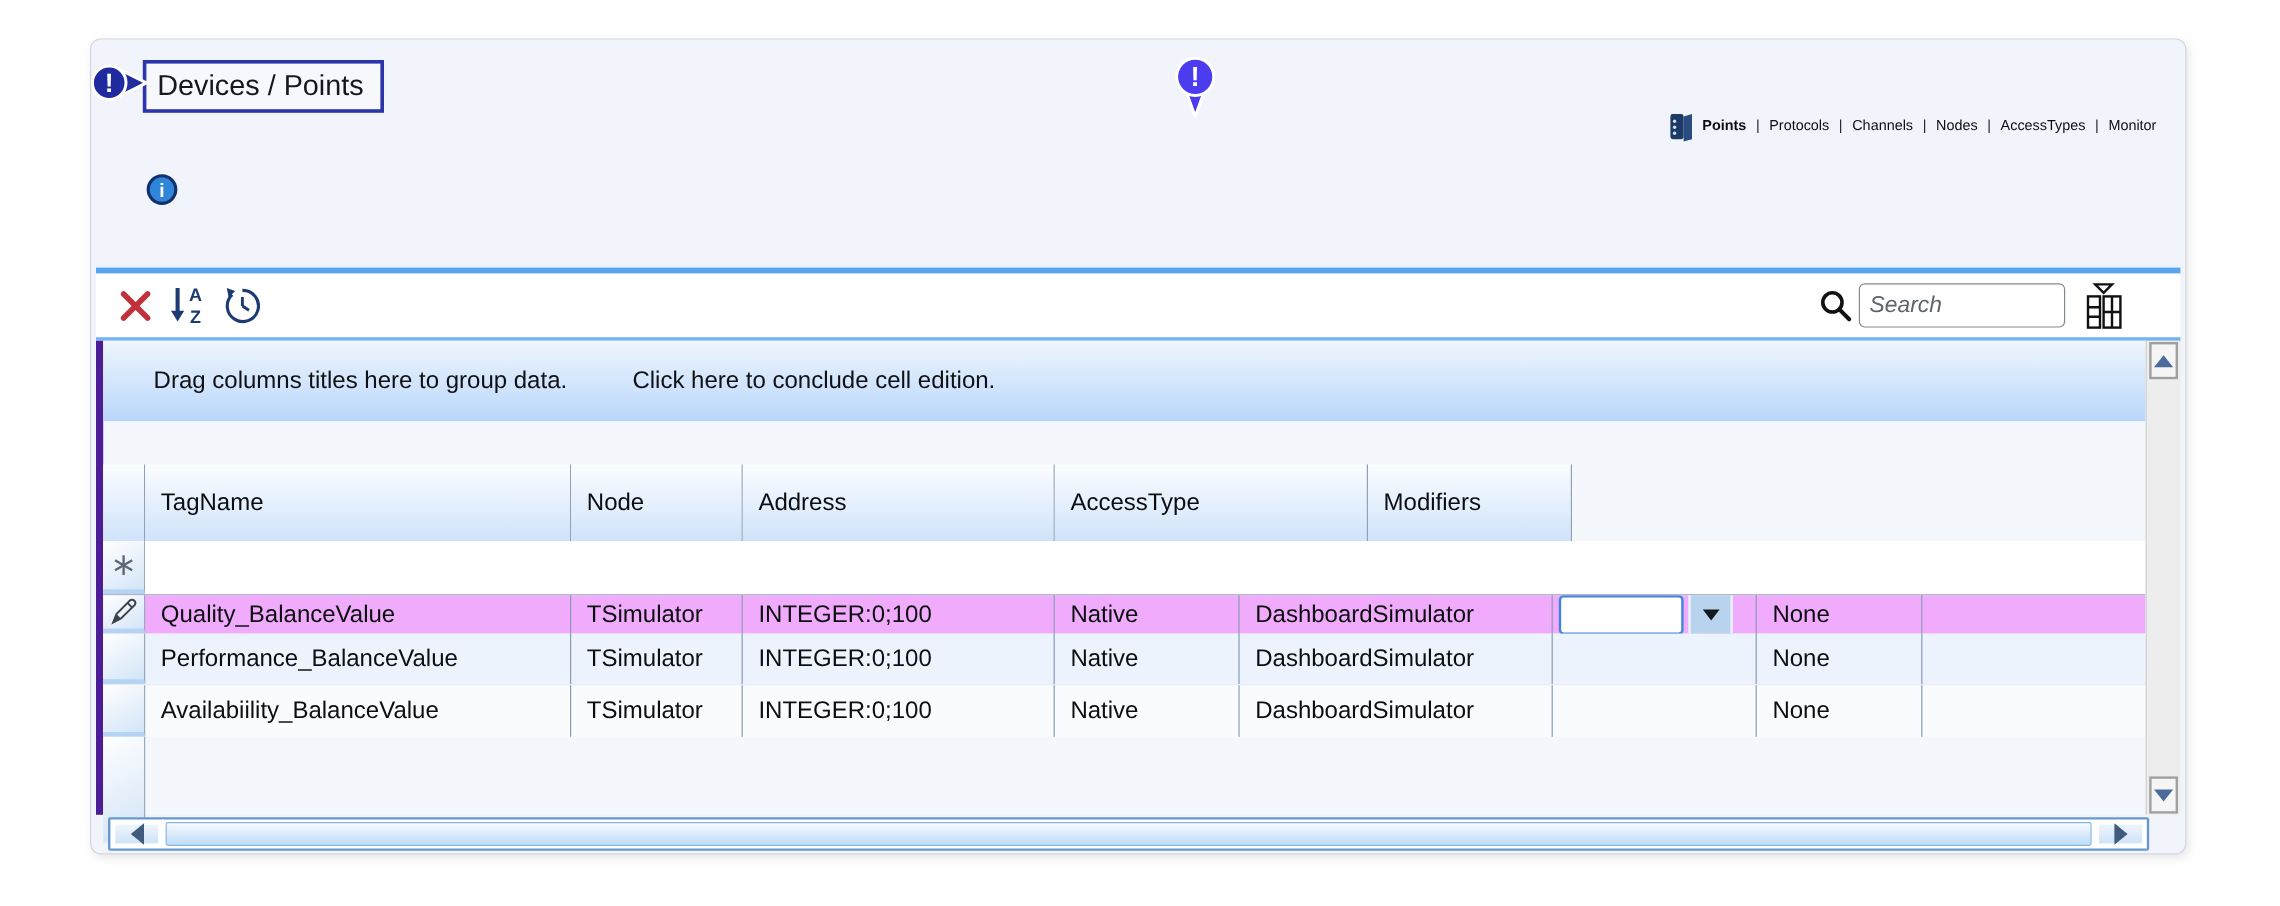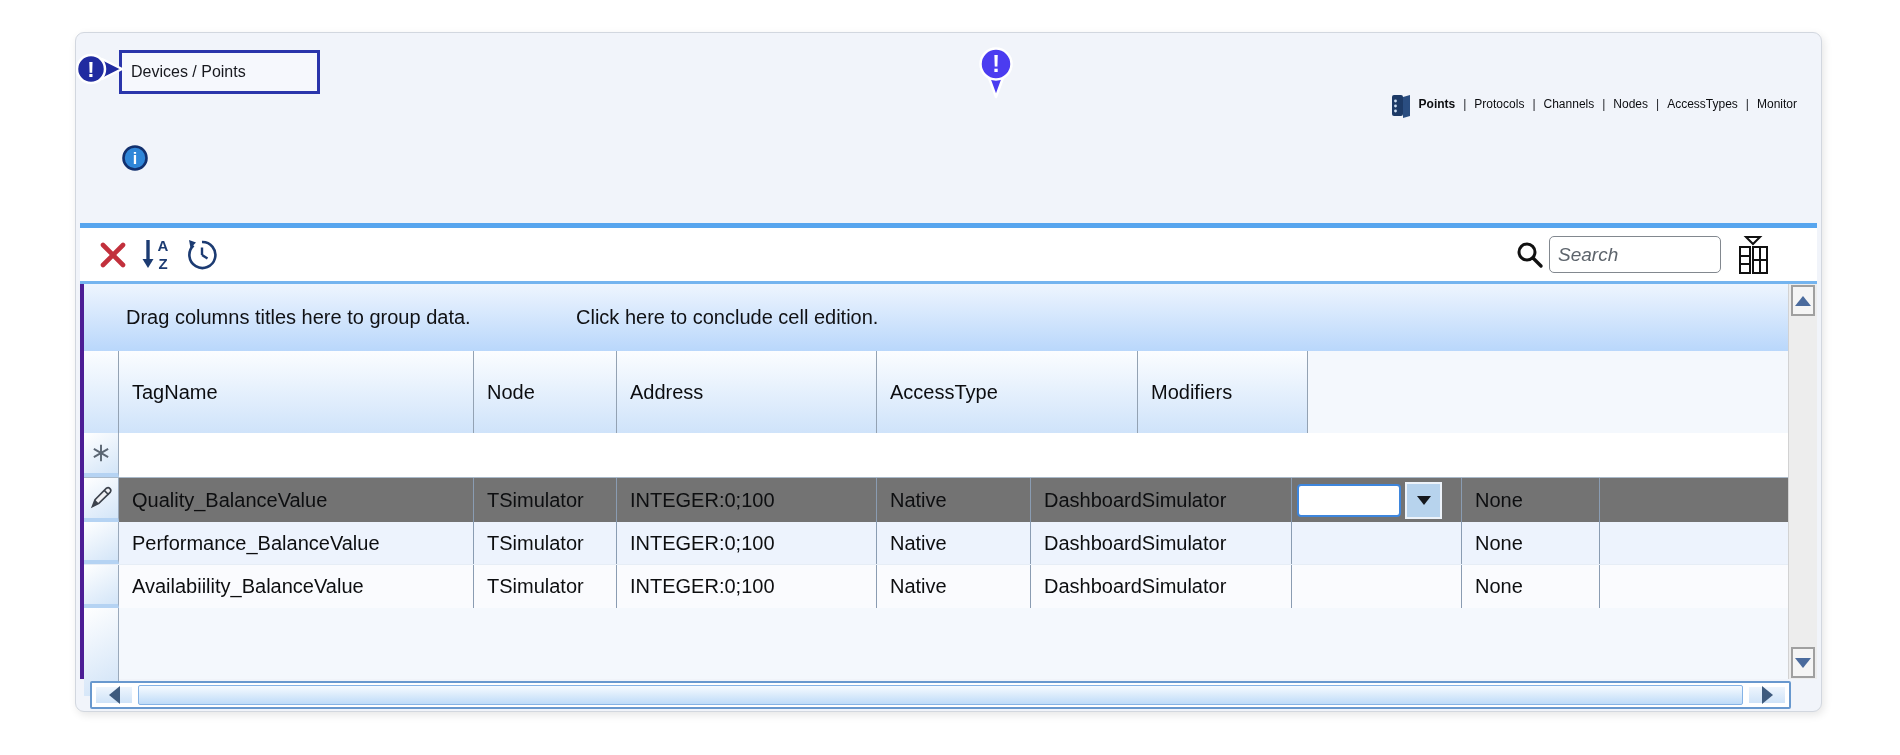--- a/index.html
+++ b/index.html
@@ -3,21 +3,21 @@
 <meta charset="utf-8">
 <style>
   html,body{margin:0;padding:0;background:#ffffff;font-family:"Liberation Sans",sans-serif;}
   #stage{position:relative;width:1900px;height:755px;background:#ffffff;overflow:hidden;}
   #panel{position:absolute;left:75px;top:32px;width:1745px;height:678px;background:#f1f4fa;
          border:1px solid #d2d7df;border-radius:9px;box-shadow:2px 3px 8px rgba(0,0,0,.10);}
 
   
   #title-box{position:absolute;left:43px;top:17px;width:186px;height:38px;border:3px solid #2a35ab;
              background:#f6f8fd;display:flex;align-items:center;padding-left:9px;box-sizing:content-box;
-             font-size:16px;color:#17181e;white-space:nowrap;}
+             font-size:24px;color:#17181e;white-space:nowrap;}
   #pin-left{position:absolute;left:0px;top:18px;width:48px;height:36px;}
   #pin-right{position:absolute;left:901px;top:14px;width:38px;height:54px;}
   #info-icon{position:absolute;left:45px;top:111px;width:28px;height:28px;}
   #nav{position:absolute;top:57px;right:24px;display:flex;align-items:center;font-size:12px;color:#0c0d10;white-space:nowrap;}
   #nav .sep{margin:0 8px;color:#23242a;}
   #nav .item{cursor:default;}
   #nav .active{font-weight:bold;}
   #nav-icon{margin-right:7px;position:relative;top:2px;}
 
   
@@ -29,46 +29,46 @@
   #btn-sort{left:58px;top:7px;width:38px;height:40px;}
   #btn-history{left:104px;top:9px;width:36px;height:36px;}
   #search-icon{right:272px;top:12px;width:30px;height:30px;}
   #search-input{position:absolute;right:96px;top:8px;width:172px;height:37px;border:1.5px solid #82888f;
                 border-radius:5px;background:#fff;font-size:19px;padding:0 8px;box-sizing:border-box;
                 font-family:"Liberation Sans",sans-serif;color:#222;font-style:italic;}
   #search-input::placeholder{font-style:italic;color:#5d646c;}
   #btn-columns{right:44px;top:5px;width:40px;height:44px;}
 
   
-  #grid{position:absolute;left:4px;top:251px;width:1708px;height:395px;background:#f4f8fd;border-left:4px solid #4c1d95;box-sizing:border-box;}
+  #grid{position:absolute;left:4px;top:251px;width:1708px;height:395px;background:#f4f8fd;border-left:6px solid #4c1d95;box-sizing:border-box;}
   #group-panel{height:67px;background:linear-gradient(180deg,#eef5fe 0%,#b9d7fb 100%);position:relative;}
   #group-panel .hint{position:absolute;top:0;height:100%;display:flex;align-items:center;font-size:20px;color:#101114;}
   #group-hint{left:42px;}
-  #edit-hint{left:492px;}
-
-  .hdr-row{height:82px;display:flex;}
+  #edit-hint{left:441px;}
+
+  .hdr-row{height:64px;display:flex;margin-top:36px;}
   .hcell{box-sizing:border-box;height:100%;display:flex;align-items:center;padding-left:13px;
          background:linear-gradient(180deg,#fbfdff 0%,#cfe3fa 100%);
          border-right:1px solid #93a2b3;font-size:20px;color:#0c0d10;white-space:nowrap;overflow:hidden;}
   .corner{width:35px;flex:0 0 35px;padding-left:0;}
 
   .w0{width:355px;flex:0 0 355px;} .w1{width:143px;flex:0 0 143px;} .w2{width:260px;flex:0 0 260px;}
   .w3{width:154px;flex:0 0 154px;} .w4{width:261px;flex:0 0 261px;} .w5{width:170px;flex:0 0 170px;}
   .w6{width:138px;flex:0 0 138px;} .w7{width:191px;flex:0 0 191px;}
 
   .grid-row{display:flex;box-sizing:border-box;}
   .rowhead{width:35px;flex:0 0 35px;box-sizing:border-box;display:flex;align-items:center;justify-content:center;
            background:linear-gradient(150deg,#ffffff 0%,#d3e5f8 100%);
            border-right:1px solid #9aa9bb;border-bottom:4px solid #b5d3f3;}
   .cell{box-sizing:border-box;display:flex;align-items:center;padding-left:13px;height:100%;
         border-right:1px solid #8a9cb2;font-size:20px;color:#0d0e10;white-space:nowrap;overflow:hidden;}
 
   #row-new{height:45px;background:#ffffff;border-bottom:1px solid #a9b9c9;}
   #row-new .newarea{flex:1;background:#ffffff;}
-  #row-1{height:44px;background:#737373;}
+  #row-1{height:32px;background:#f0abfc;}
   #row-2{height:43px;background:#edf3fd;border-bottom:1px solid #e6edf6;}
   #row-3{height:43px;background:#fafbfe;justify-content:space-between;}
   #filler{height:88px;display:flex;}
   #filler .rowhead-strip{width:35px;flex:0 0 35px;box-sizing:border-box;
            background:linear-gradient(150deg,#ffffff 0%,#cfe2f7 100%);border-right:1px solid #9aa9bb;}
 
   .combo-cell{padding-left:5px !important;gap:4px;}
   #combo-input{width:104px;height:33px;border:2px solid #3e86dd;border-radius:4px;background:#fff;
                font-size:18px;padding:0 6px;box-sizing:border-box;outline:none;font-family:"Liberation Sans",sans-serif;}
   #combo-drop{width:37px;height:37px;background:#b7d3ed;border:2px solid #edf3fa;box-sizing:border-box;

